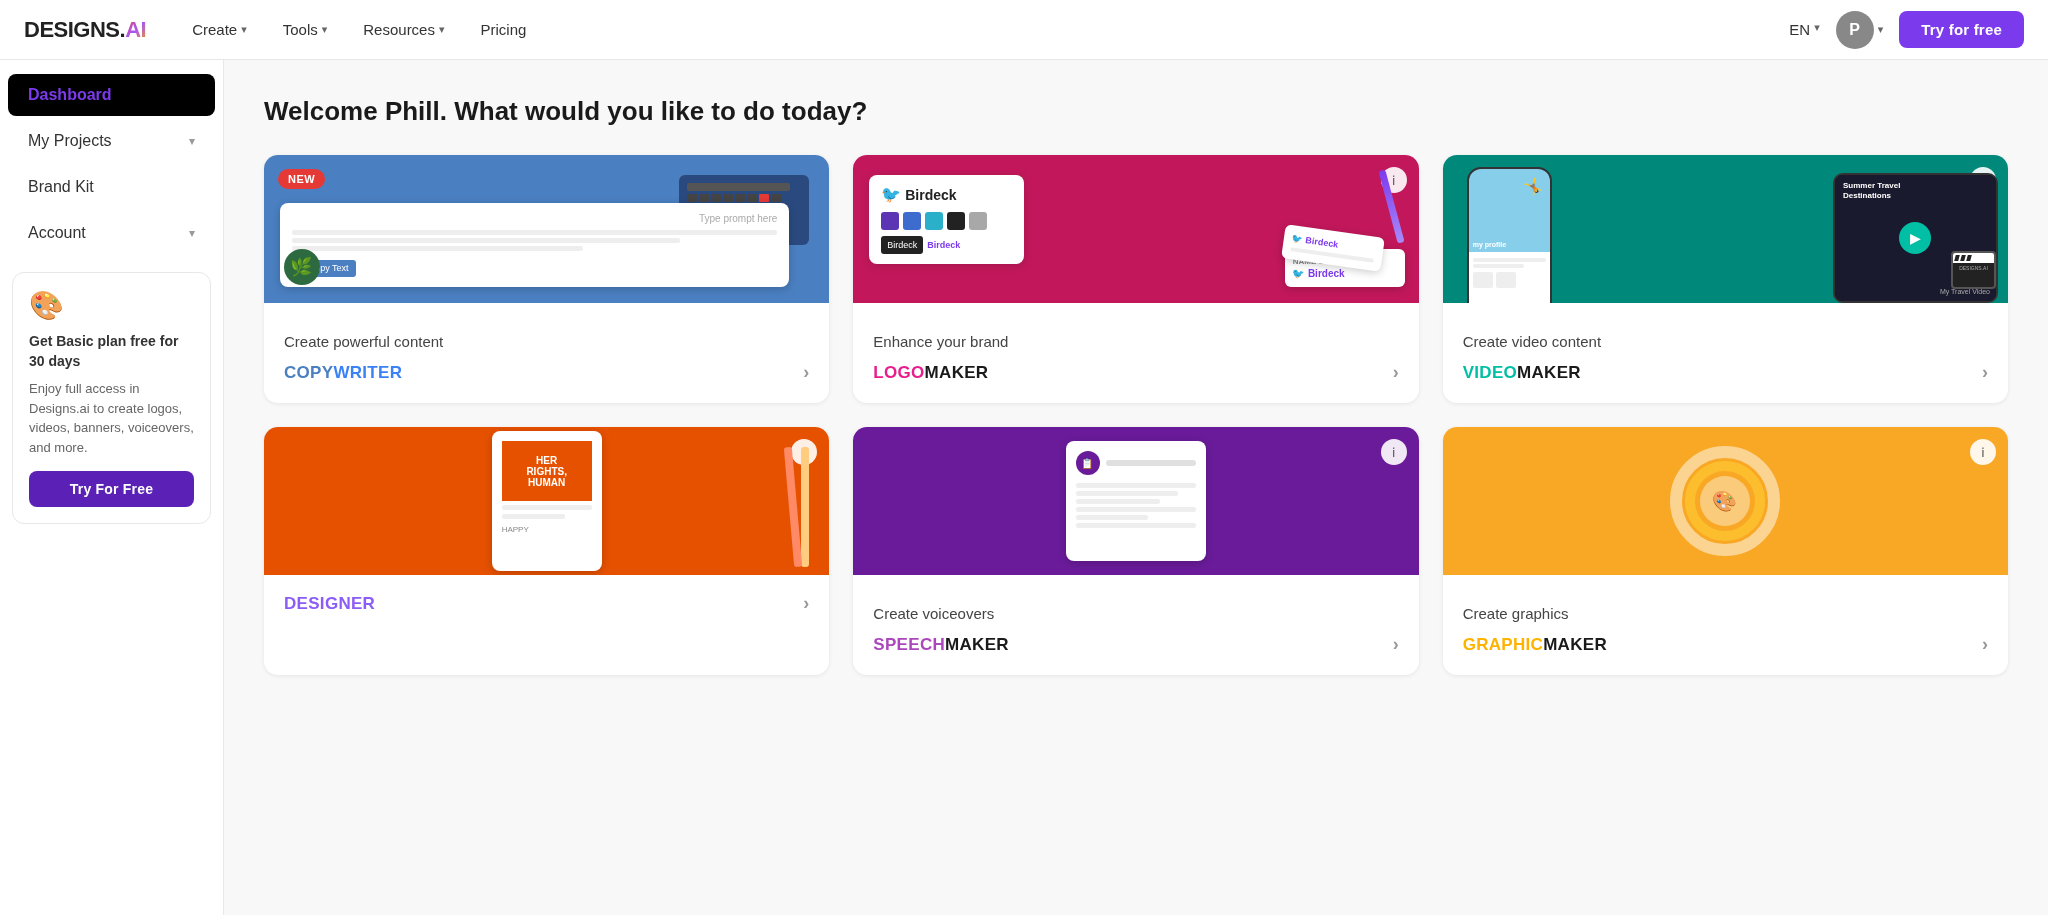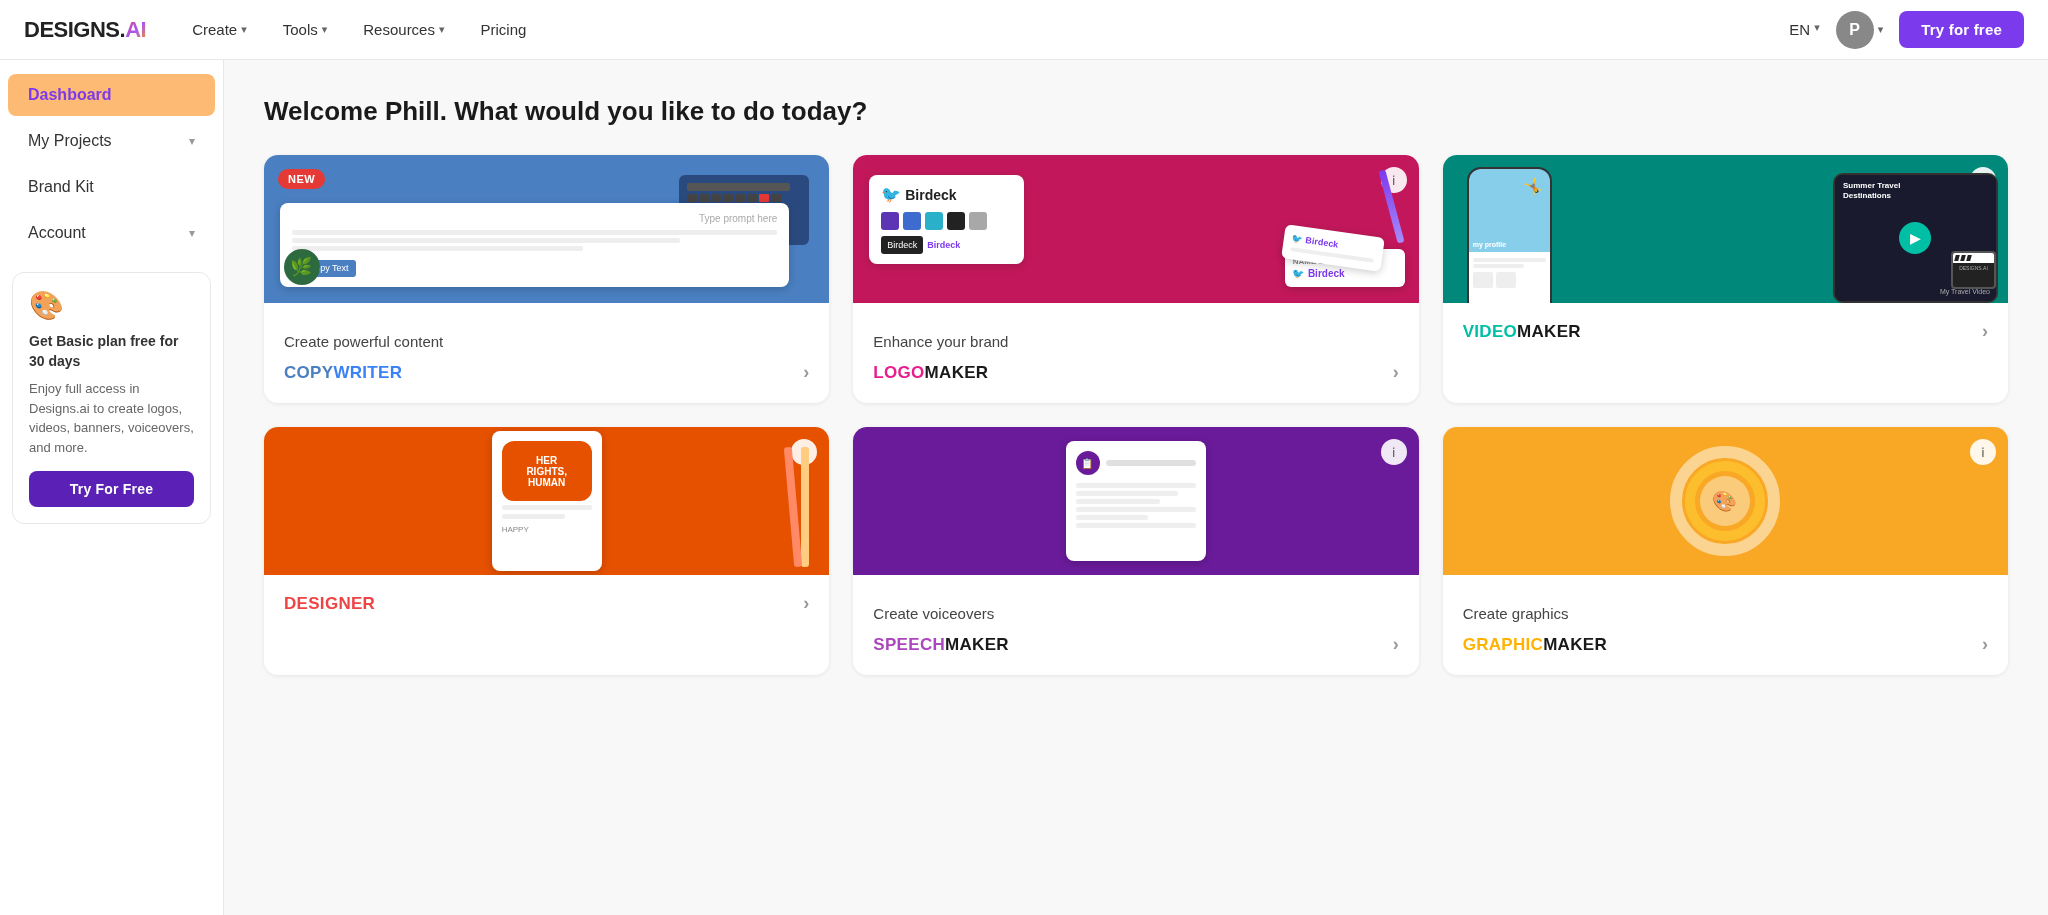--- a/index.html
+++ b/index.html
@@ -47,21 +47,21 @@
     .sidebar {
       width: 224px; background: #fff; border-right: 1px solid #e8e8e8;
       flex-shrink: 0; display: flex; flex-direction: column; padding: 12px 0;
       overflow-y: auto;
     }
     .sidebar-item {
       display: flex; align-items: center; justify-content: space-between;
       padding: 12px 20px; font-size: 16px; color: #333; cursor: pointer;
       font-weight: 500; border-radius: 8px; margin: 2px 8px;
     }
-    .sidebar-item.active { background: #fdba74; color: #7c3aed; font-weight: 600; }
+    .sidebar-item.active { background: #000000; color: #7c3aed; font-weight: 600; }
     .sidebar-chevron { color: #999; font-size: 12px; }
 
     
     .promo-box {
       margin: 16px 12px; border: 1px solid #e8e8e8; border-radius: 12px;
       padding: 16px; background: #fff;
     }
     .promo-icon { font-size: 28px; margin-bottom: 10px; }
     .promo-title { font-size: 14px; font-weight: 600; color: #333; margin-bottom: 8px; line-height: 1.4; }
     .promo-desc { font-size: 13px; color: #666; line-height: 1.5; margin-bottom: 14px; }
@@ -303,51 +303,52 @@
           <div style="position:absolute;bottom:14px;right:12px;width:45px;height:38px;background:#222;border-radius:4px;border:2px solid #555;">
             <div style="background:#fff;height:10px;border-radius:2px 2px 0 0;display:flex;align-items:center;padding:0 2px;gap:2px;">
               <div style="width:4px;height:6px;background:#222;transform:skewX(-15deg);"></div>
               <div style="width:4px;height:6px;background:#222;transform:skewX(-15deg);"></div>
               <div style="width:4px;height:6px;background:#222;transform:skewX(-15deg);"></div>
             </div>
             <div style="font-size:5px;color:#aaa;padding:2px;text-align:center;">DESIGNS.AI</div>
           </div>
         </div>
         <div class="card-body">
+          <div class="card-description">Create video content</div>
           <div class="card-tool-row">
             <div class="card-tool-name">
               <span style="color:#00bfa5;">VIDEO</span><span style="color:#1a1a1a;">MAKER</span>
             </div>
             <span class="card-arrow">›</span>
           </div>
         </div>
       </div>
 
       <div class="card">
         <div class="card-image orange-bg">
           <div class="card-info-icon">ℹ</div>
           <div style="width:100%;height:100%;display:flex;align-items:center;justify-content:center;padding:20px;">
             <div style="background:#fff;border-radius:8px;padding:10px;width:110px;height:140px;display:flex;flex-direction:column;gap:4px;box-shadow:0 2px 8px rgba(0,0,0,0.2);">
-              <div style="background:#e65100;height:60px;border-radius:12px;display:flex;align-items:center;justify-content:center;">
+              <div style="background:#e65100;height:60px;border-radius:0;display:flex;align-items:center;justify-content:center;">
                 <span style="font-size:10px;color:white;font-weight:700;text-align:center;">HER<br>RIGHTS,<br>HUMAN</span>
               </div>
               <div style="height:5px;background:#eee;border-radius:2px;"></div>
               <div style="height:5px;background:#eee;border-radius:2px;width:70%;"></div>
               <div style="font-size:8px;color:#888;margin-top:2px;">HAPPY</div>
             </div>
             <div style="position:absolute;right:20px;top:20px;display:flex;gap:4px;">
               <div style="width:8px;height:120px;background:#ff8a65;border-radius:3px;transform:rotate(-5deg);"></div>
               <div style="width:8px;height:120px;background:#ffcc80;border-radius:3px;"></div>
             </div>
           </div>
         </div>
         <div class="card-body">
           <div class="card-tool-row">
             <div class="card-tool-name">
-              <span style="color:#ef4444;">DESIGNER</span><span style="color:#1a1a1a;"></span>
+              <span style="color:#8b5cf6;">DESIGNER</span><span style="color:#1a1a1a;"></span>
             </div>
             <span class="card-arrow">›</span>
           </div>
         </div>
       </div>
 
       <div class="card">
         <div class="card-image purple-bg">
           <div class="card-info-icon">ℹ</div>
           <div style="width:100%;height:100%;display:flex;align-items:center;justify-content:center;">

